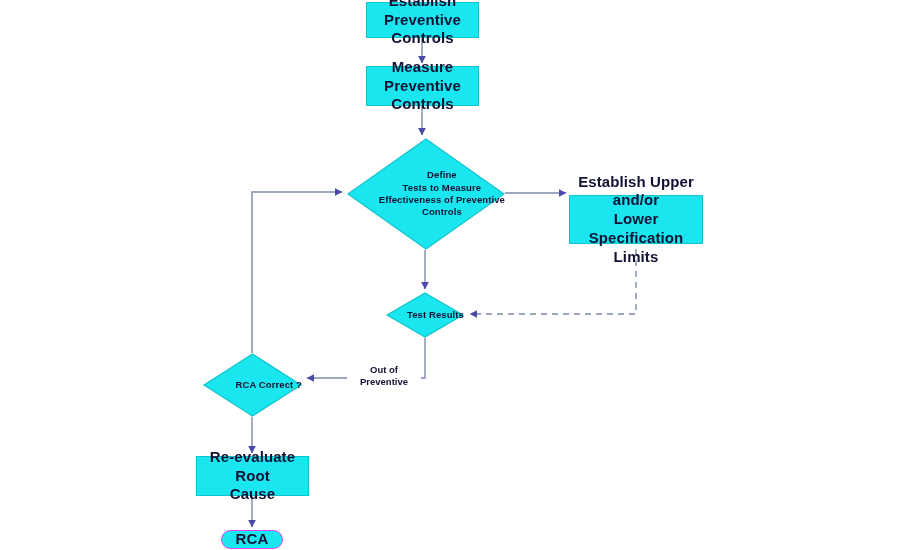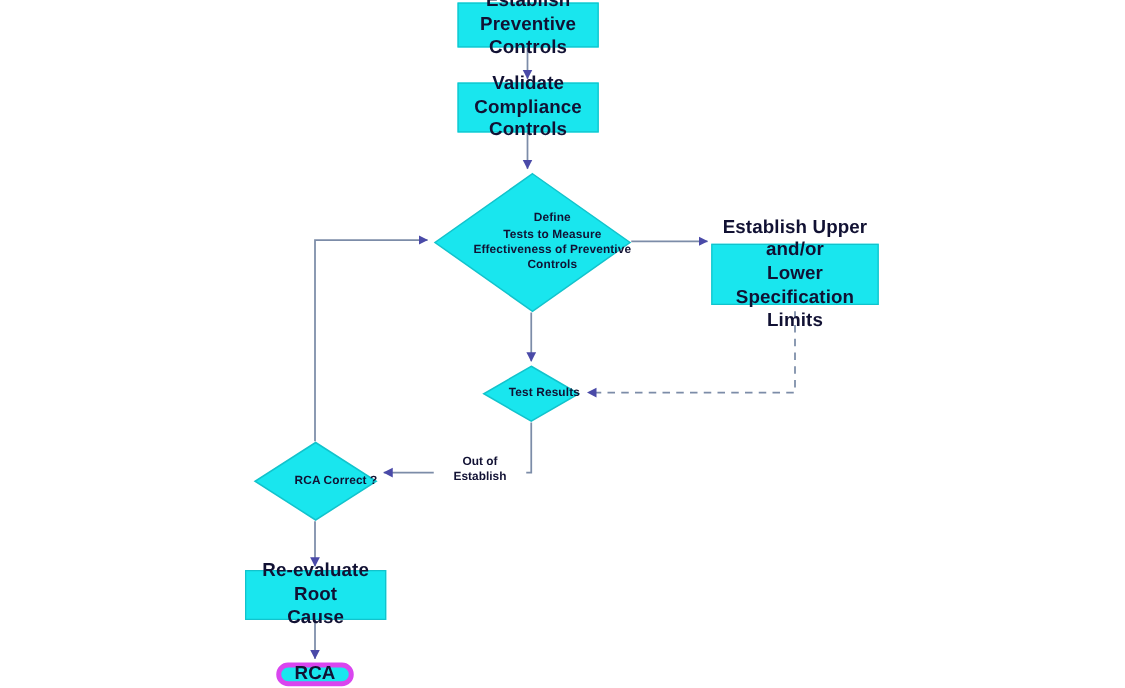--- a/index.html
+++ b/index.html
@@ -37,21 +37,21 @@
     font-weight: bold;
     letter-spacing: 0.1px;
     z-index: 3;
   }
   .proc {
     background: #19E6EE;
     border: 1px solid #12C3CC;
   }
   .term {
     background: #19E6EE;
-    border: 4px solid #d946ef;
+    border: 1px solid #d946ef;
     border-radius: 14px;
   }
   .diamond-wrap {
     position: absolute;
     z-index: 2;
   }
   .diamond-wrap svg {
     position: absolute;
     left: 0;
     top: 0;
@@ -135,21 +135,21 @@
       <path d="M252,496 L252,527" stroke="#7C8CA8" stroke-width="1.4" fill="none" marker-end="url(#ah)"></path>
     </g>
   </svg>
 
   <div class="node proc" style="left:366px; top:2px; width:113px; height:36px;">
     <span style="white-space:pre-line;">Establish Preventive
 Controls</span>
   </div>
 
   <div class="node proc" style="left:366px; top:66px; width:113px; height:40px;">
-    <span style="white-space:pre-line;">Validate Compliance
+    <span style="white-space:pre-line;">Measure Preventive
 Controls</span>
   </div>
 
   <div class="diamond-wrap" style="left:347px; top:138px; width:158px; height:112px;">
     <svg width="158" height="112" viewBox="0 0 158 112" xmlns="http://www.w3.org/2000/svg">
       <polygon points="79,1 157,56 79,111 1,56" fill="#19E6EE" stroke="#12C3CC" stroke-width="1.2"></polygon>
     </svg>
     <div class="diamond-label">
       <span style="white-space:pre-line;">Define
 Tests to Measure
@@ -185,16 +185,16 @@
     <span style="white-space:pre-line;">Re-evaluate Root
 Cause</span>
   </div>
 
   <div class="node term" style="left:221px; top:530px; width:62px; height:19px;">
     <span style="white-space:pre-line;">RCA</span>
   </div>
 
   <div class="edge-label" style="left:347px; top:363px; width:68px;">
     <span style="white-space:pre-line;">Out of
-Establish</span>
+Preventive</span>
   </div>
 
 </div>
 
 </body></html>

